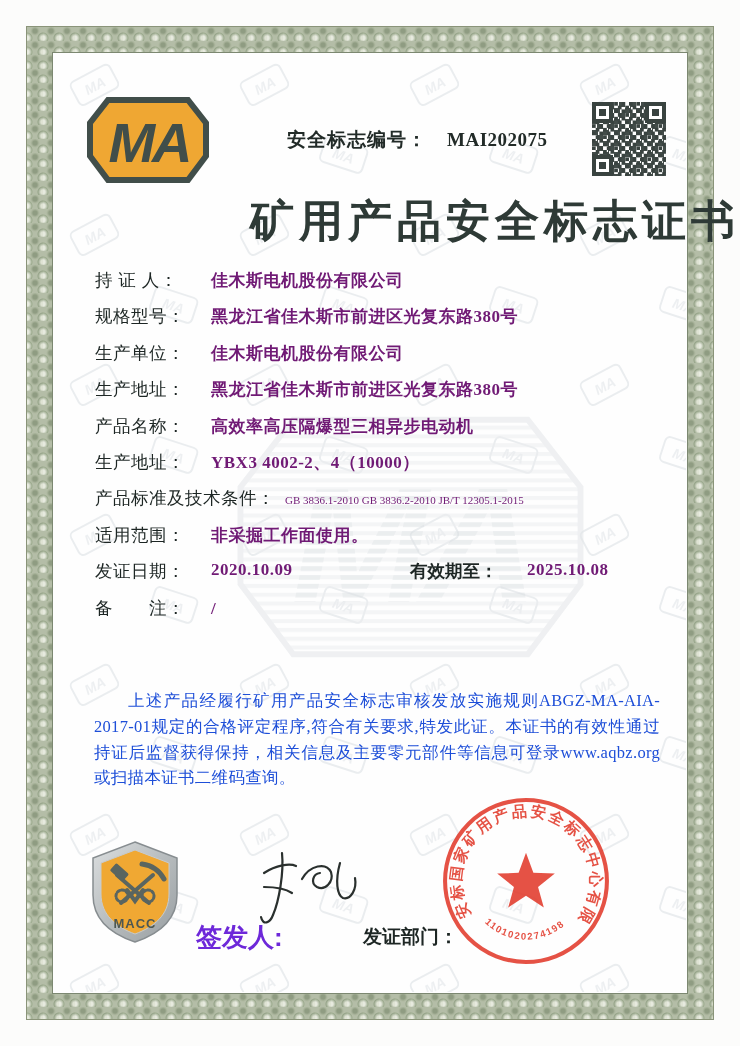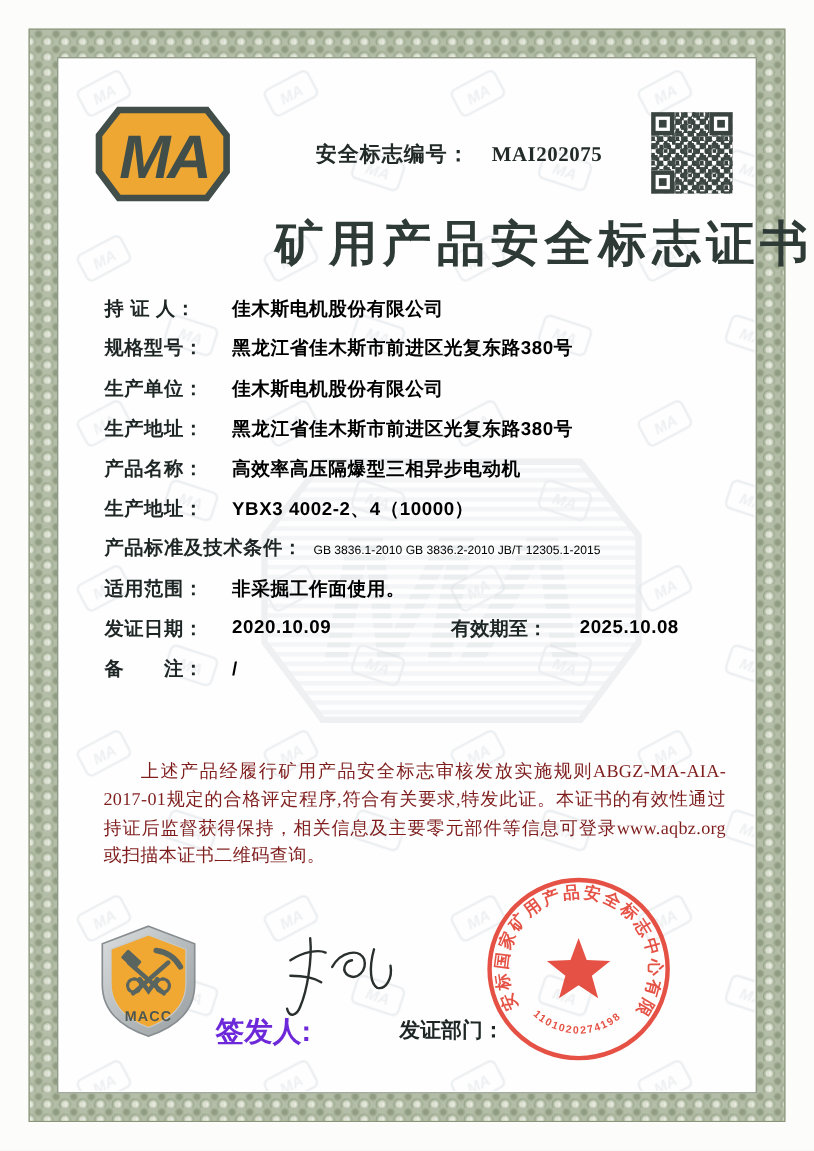--- a/index.html
+++ b/index.html
@@ -30,33 +30,33 @@
       background-size:11px 11px, 7.4px 7.4px;}
   .finder{position:absolute;width:13px;height:13px;border:4px solid #394340;background:#fff;}
   .finder::after{content:"";position:absolute;left:3px;top:3px;width:7px;height:7px;background:#394340;}
   .f-tl{left:0;top:0;} .f-tr{right:0;top:0;} .f-bl{left:0;bottom:0;}
 
   .title{position:absolute;left:0;top:192px;width:100%;text-align:right;
     font-family:"Liberation Serif",serif;font-weight:900;font-size:44px;letter-spacing:5px;color:#2e3a36;}
 
   .fields{position:absolute;left:95px;top:268px;width:572px;}
   .frow{display:flex;align-items:baseline;height:36.4px;}
-  .flabel{flex:0 0 116px;font-weight:700;font-size:17.5px;color:#1d2624;letter-spacing:.5px;white-space:nowrap;}
-  .fvalue{font-family:Liberation Sans, sans-serif;font-size:17px;font-weight:600;color:#000000;letter-spacing:.5px;white-space:nowrap;text-align:right;}
+  .flabel{flex:0 0 116px;font-weight:400;font-size:17.5px;color:#1d2624;letter-spacing:.5px;white-space:nowrap;}
+  .fvalue{font-family:Liberation Serif, serif;font-size:17px;font-weight:600;color:#701a75;letter-spacing:.5px;white-space:nowrap;text-align:right;}
   .frow.wide .flabel{flex:0 0 auto;margin-right:10px;}
   .frow.wide .fvalue{font-size:11px;font-weight:500;letter-spacing:0;}
   .irow{position:relative;height:36.4px;}
   .irow .flabel{position:absolute;left:0;top:0;}
   .irow .v1{position:absolute;left:116px;top:1px;}
   .irow .l2{position:absolute;left:315px;top:0;font-weight:700;font-size:17.5px;color:#1d2624;}
   .irow .v2{position:absolute;left:432px;top:1px;}
 
   .notice{position:absolute;left:94px;top:688px;width:566px;
     font-family:"Liberation Serif",serif;font-size:16.5px;font-weight:500;line-height:25.8px;
-    color:#7f1d1d;text-indent:34px;text-align:justify;letter-spacing:.3px;}
+    color:#1d4ed8;text-indent:34px;text-align:justify;letter-spacing:.3px;}
 
   .macc{position:absolute;left:87px;top:839px;width:96px;height:106px;}
   .signer-label{position:absolute;left:196px;top:920px;font-weight:700;font-size:26px;color:#6d28d9;}
   .signature{position:absolute;left:238px;top:843px;width:130px;height:92px;}
   .dept-label{position:absolute;left:363px;top:876px;font-weight:700;font-size:19px;color:#1d2624;margin-top:48px;}
   .seal{position:absolute;left:440px;top:795px;width:172px;height:172px;opacity:.88;}
 </style>
 </head>
 <body>
 

